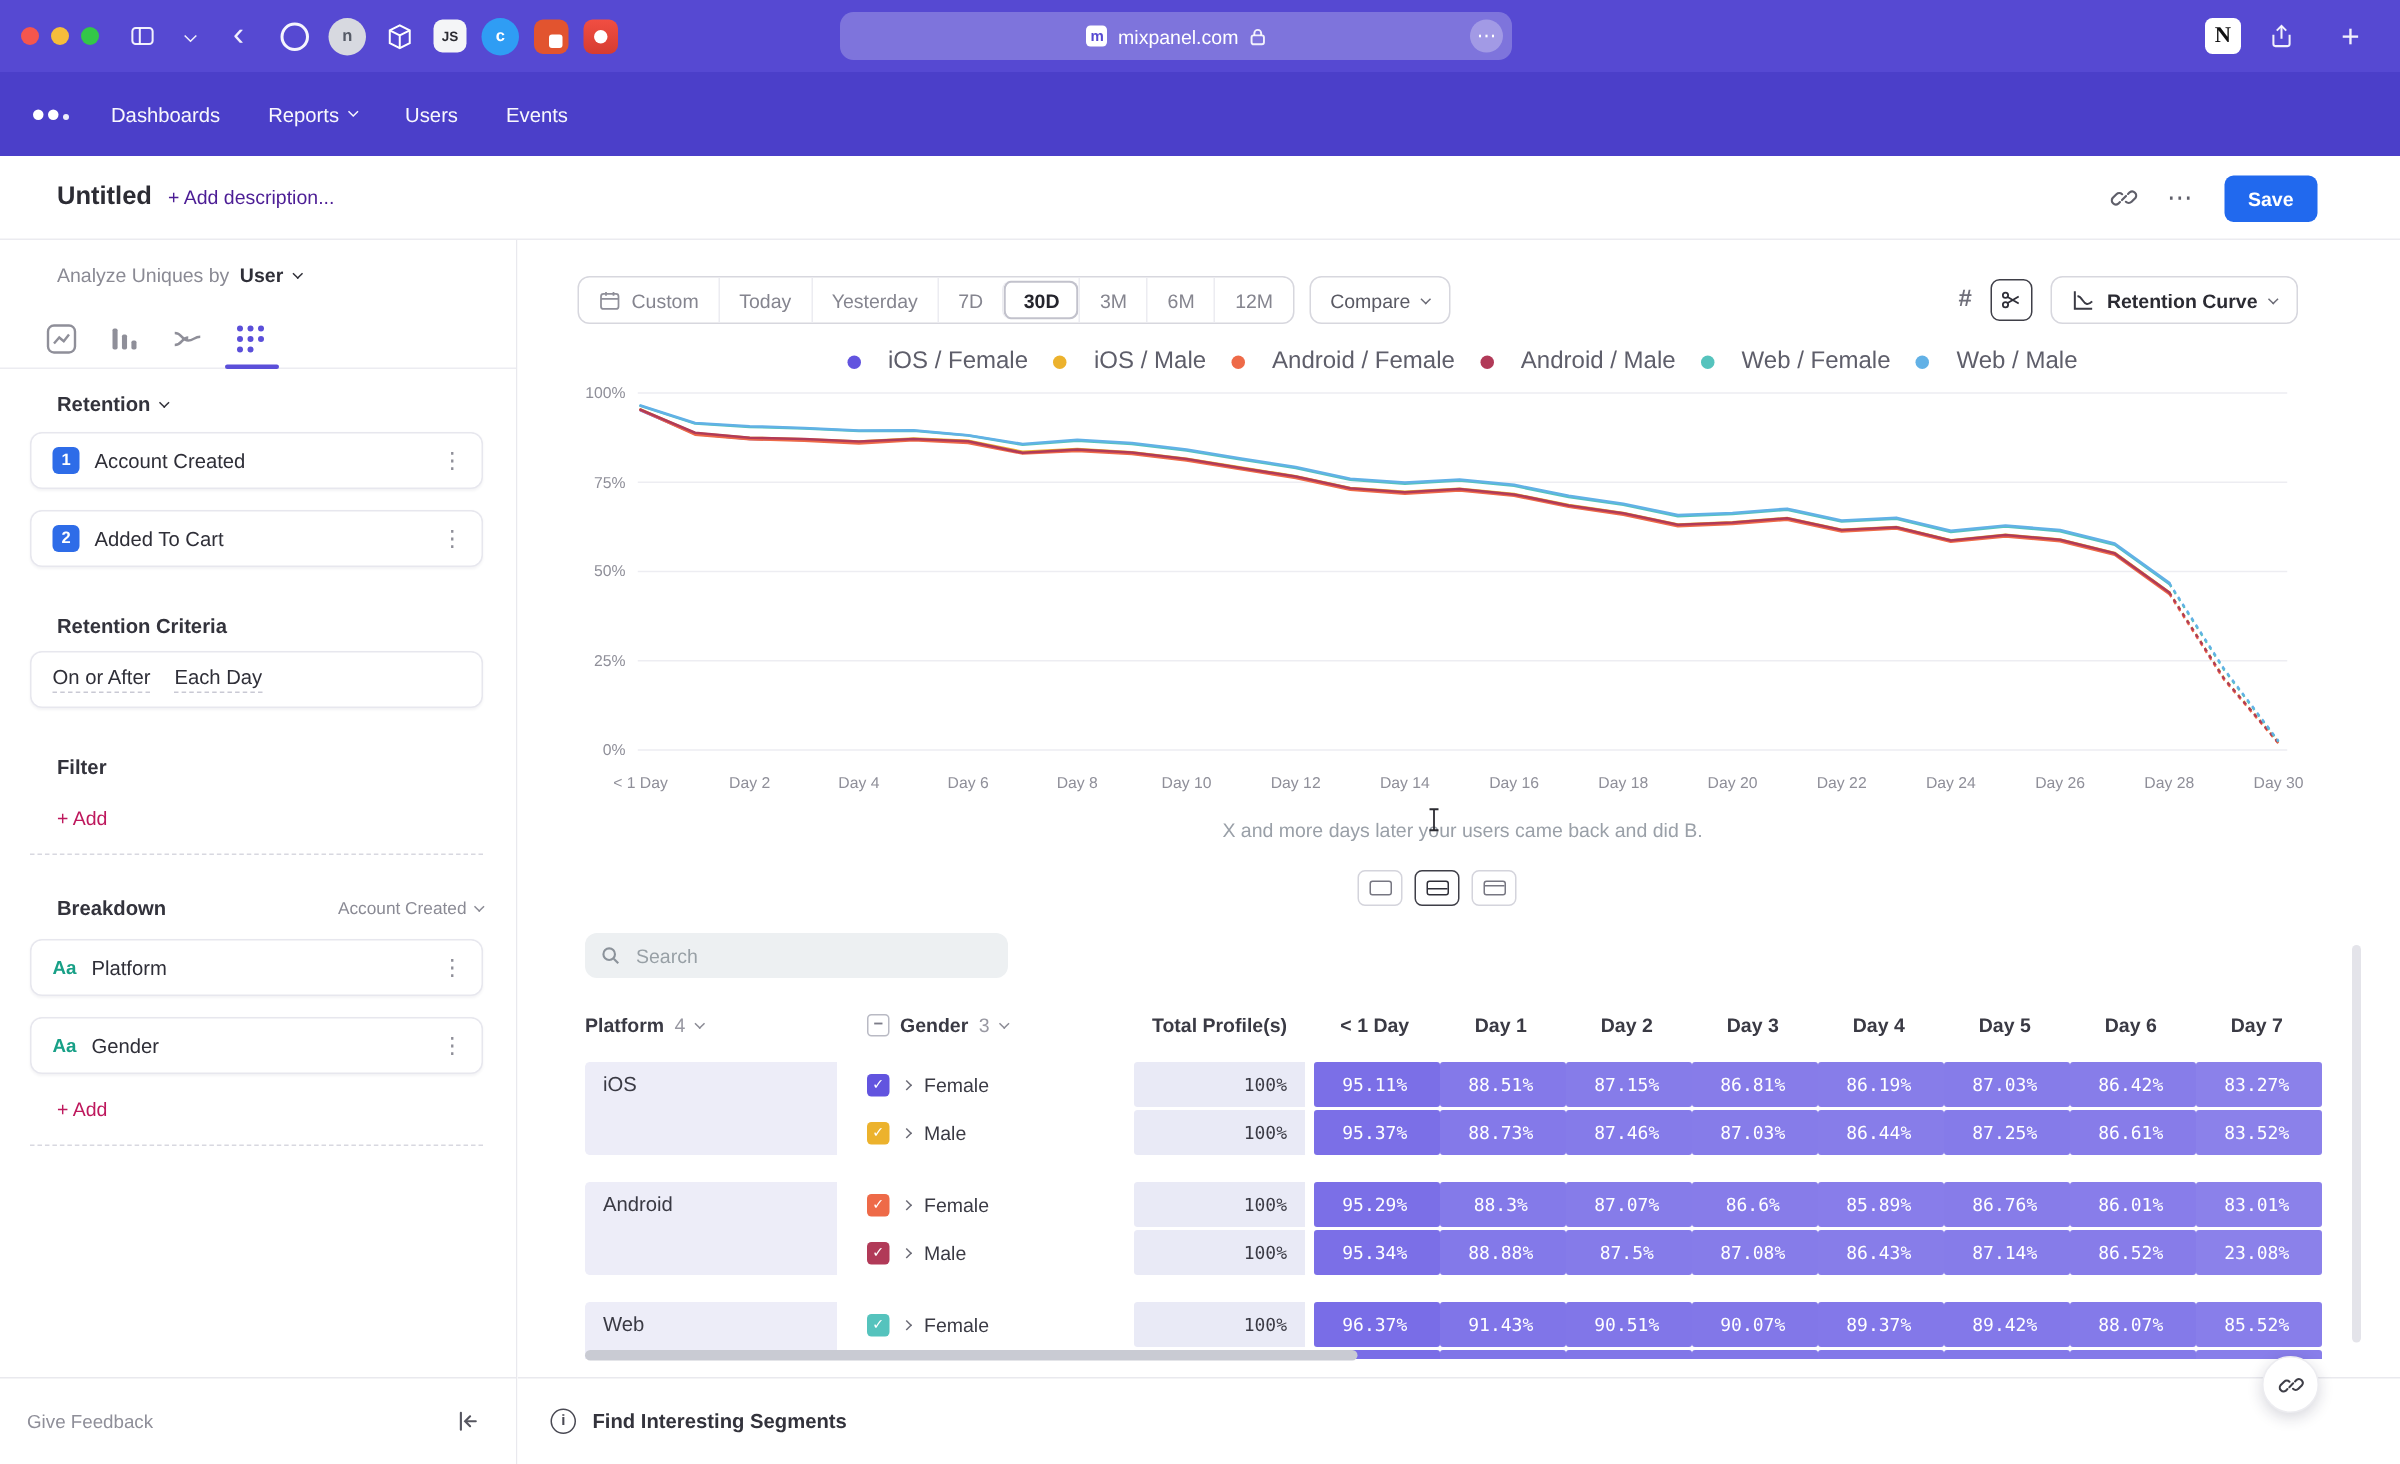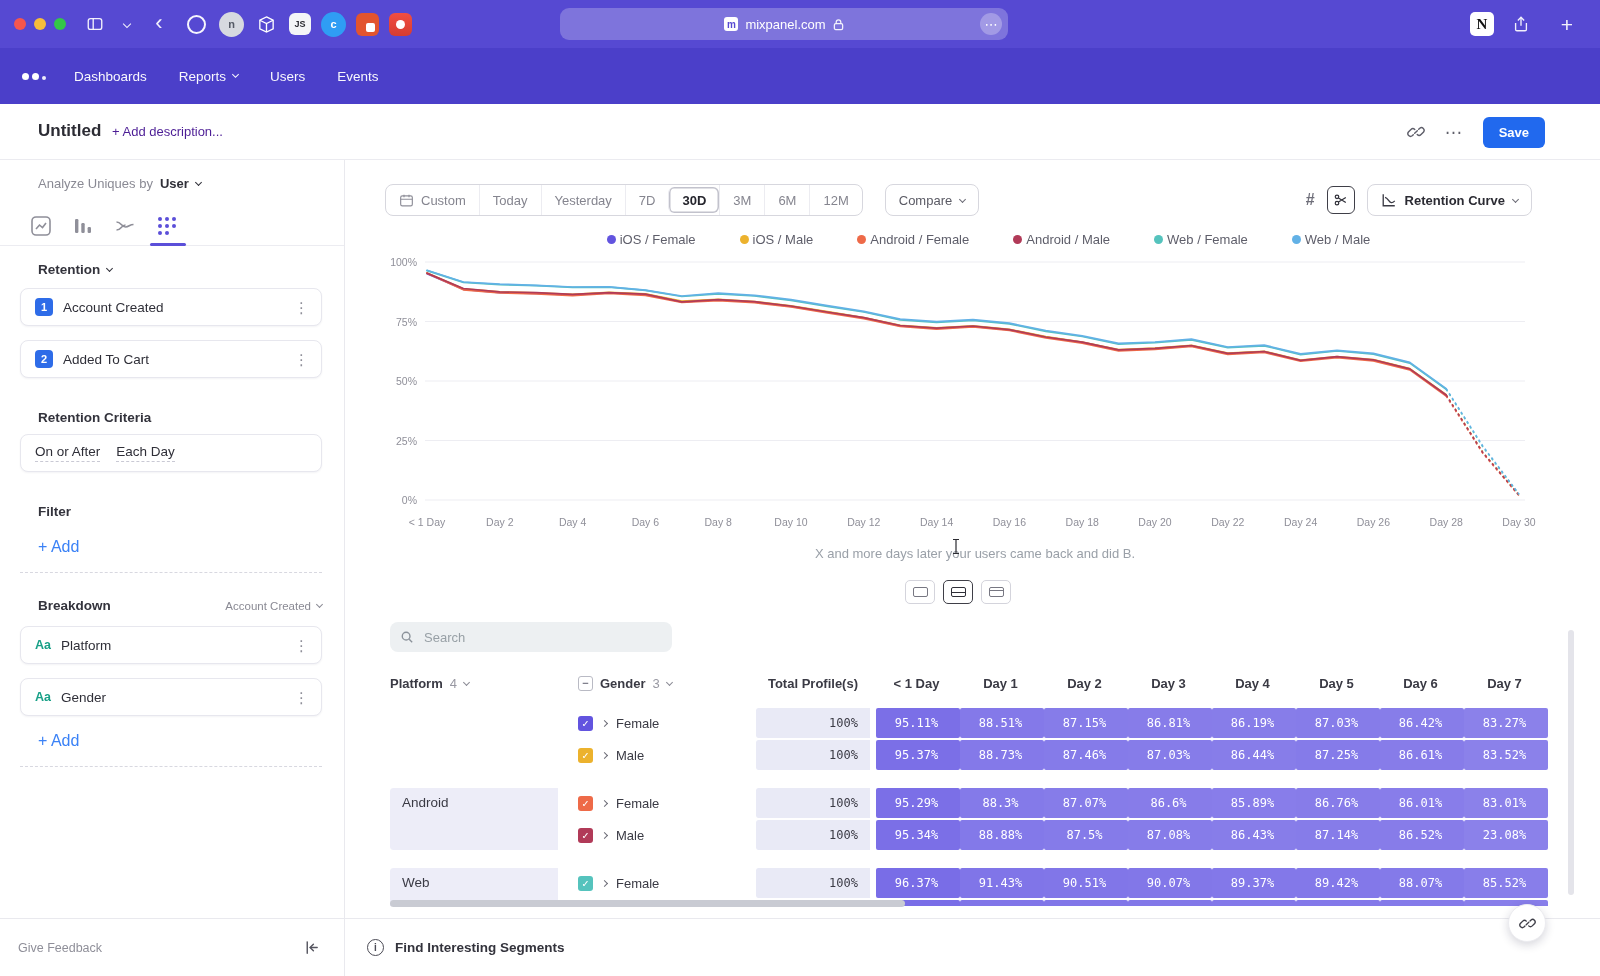--- a/index.html
+++ b/index.html
@@ -84,45 +84,45 @@
   .sb-context{font-size:11.5px;font-weight:normal;color:#8a8a94;display:flex;align-items:center;gap:6px;}
   .sb-card{position:absolute;left:20px;width:302px;height:38px;background:#fff;border:1px solid #e7e7ee;border-radius:8px;
            box-shadow:0 1px 2px rgba(25,25,60,.05);display:flex;align-items:center;padding:0 12px 0 14px;}
   .step-badge{width:18px;height:18px;border-radius:4px;background:#2e6ce8;color:#fff;font-size:11px;font-weight:bold;
               display:flex;align-items:center;justify-content:center;margin-right:10px;flex:none;}
   .sb-card-label{font-size:13.5px;color:#2f2f38;}
   .dots-v{margin-left:auto;color:#8f8f99;font-size:15px;line-height:1;}
   .aa{color:#18a087;font-weight:bold;font-size:12.5px;margin-right:10px;}
   .crit-span{font-size:13.5px;color:#2f2f38;border-bottom:1px dashed #c9c9d4;padding-bottom:2px;}
   .crit-gap{width:16px;}
-  .sb-add{position:absolute;left:20px;width:302px;color:#3b82f6;font-size:16px;padding:0 0 16px 18px;border-bottom:1px dashed #d8d8e0;}
+  .sb-add{position:absolute;left:20px;width:302px;color:#be185d;font-size:13px;padding:0 0 16px 18px;border-bottom:1px dashed #d8d8e0;}
   .sb-footer{position:absolute;bottom:0;left:0;right:0;height:58px;border-top:1px solid #e9e9ee;display:flex;align-items:center;
              justify-content:space-between;padding:0 24px 0 18px;color:#8f8f99;font-size:12.5px;background:#fff;}
   .sb-footer svg{width:17px;height:17px;color:#55555f;}
 
   
   .main{position:absolute;top:160px;bottom:0;left:345px;right:0;background:#fff;overflow:hidden;}
-  .toolbar{position:absolute;top:24px;left:40px;right:68px;height:32px;display:flex;align-items:center;gap:22px;}
+  .toolbar{position:absolute;top:24px;left:40px;right:68px;height:32px;display:flex;align-items:center;gap:10px;}
   .seg{display:flex;align-items:center;height:32px;border:1px solid #d7d7de;border-radius:8px;background:#fff;}
   .seg-item{display:flex;align-items:center;gap:7px;height:100%;padding:0 13px;font-size:13px;color:#85858f;white-space:nowrap;cursor:pointer;}
   .seg-item+.seg-item{border-left:1px solid #ececf1;}
   .seg-item svg{width:15px;height:15px;color:#8f8f99;}
   .seg-item.sel{height:26px;align-self:center;box-shadow:inset 0 0 0 1.5px #c2c2cc;border-radius:6px;font-weight:bold;color:#25252d;}
   .btn{display:flex;align-items:center;gap:8px;height:32px;border:1px solid #d7d7de;border-radius:8px;background:#fff;
        padding:0 13px;font-size:13px;color:#5a5a64;cursor:pointer;white-space:nowrap;}
   .btn .chev{width:5px;height:5px;color:#6b6b76;margin-top:-2px;}
   .toolbar-right{margin-left:auto;display:flex;align-items:center;gap:12px;}
   .hash-icon{font-size:16px;font-weight:bold;color:#6f6f7a;}
   .icon-btn-box{width:28px;height:28px;border:1.5px solid #3f3f48;border-radius:6px;display:flex;align-items:center;justify-content:center;color:#2f2f38;}
   .icon-btn-box svg{width:16px;height:16px;}
   .btn.view{color:#2b2b33;font-weight:bold;}
   .btn.view svg{width:16px;height:16px;color:#3a3a44;}
 
   .legend{position:absolute;top:72px;left:80px;width:1100px;display:flex;justify-content:center;gap:17px;}
-  .legend-item{display:flex;align-items:center;gap:4px;font-size:13px;color:#5e5e6a;white-space:nowrap;margin-left:27px;}
+  .legend-item{display:flex;align-items:center;gap:18px;font-size:16px;color:#5e5e6a;white-space:nowrap;}
   .legend-dot{width:9px;height:9px;border-radius:50%;flex:none;}
 
   .y-labels{position:absolute;left:20px;top:96px;width:52px;height:250px;}
   .ytick{position:absolute;right:0;font-size:10.5px;color:#8f8f99;line-height:14px;}
   .chart-svg{position:absolute;left:80px;top:96px;}
   .x-labels{position:absolute;left:80px;top:356px;width:1100px;height:14px;}
   .xtick{position:absolute;transform:translateX(-50%);font-size:10.5px;color:#8f8f99;white-space:nowrap;}
   .caption{position:absolute;top:386px;left:80px;width:1100px;text-align:center;font-size:13px;color:#9aa0a8;}
   .ibeam{position:absolute;left:606px;top:378px;color:#2b2b31;}
 
@@ -579,20 +579,21 @@
         <div class="th th-day">Day 1</div>
         <div class="th th-day">Day 2</div>
         <div class="th th-day">Day 3</div>
         <div class="th th-day">Day 4</div>
         <div class="th th-day">Day 5</div>
         <div class="th th-day">Day 6</div>
         <div class="th th-day">Day 7</div>
       </div>
     <div class="t-body">
         <div class="t-group">
+          <div class="t-platform" style="grid-area: 1 / 1 / span 2;">iOS</div>
           <div class="t-gender" style="grid-area: 1 / 2;">
             <span class="cb" style="background:#6254df">✓</span>
             <span class="chev-r"></span>
             <span>Female</span>
           </div>
           <div class="t-total" style="grid-area: 1 / 3;">100%</div>
           <div class="t-val" style="background: rgba(116, 104, 230, 0.953); grid-area: 1 / 4;">95.11%</div>
           <div class="t-val" style="background: rgba(116, 104, 230, 0.886); grid-area: 1 / 5;">88.51%</div>
           <div class="t-val" style="background: rgba(116, 104, 230, 0.87); grid-area: 1 / 6;">87.15%</div>
           <div class="t-val" style="background: rgba(116, 104, 230, 0.867); grid-area: 1 / 7;">86.81%</div>

